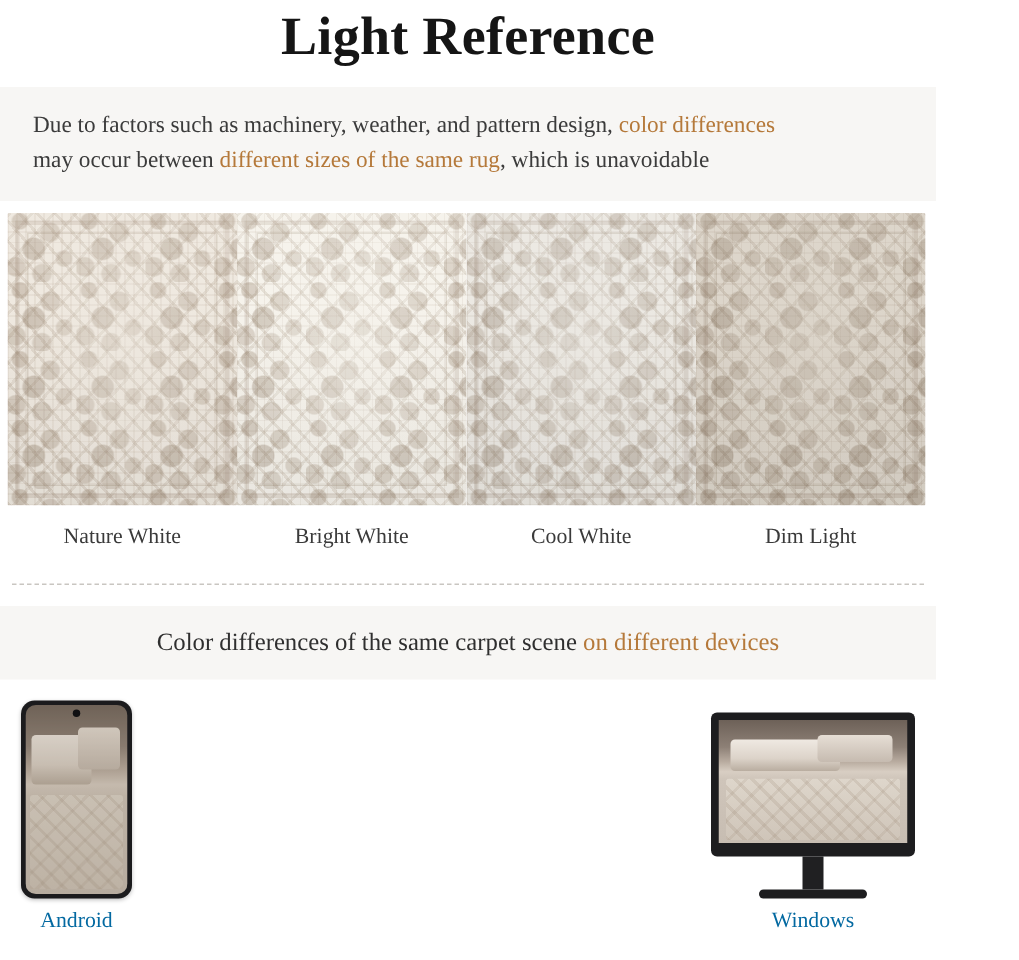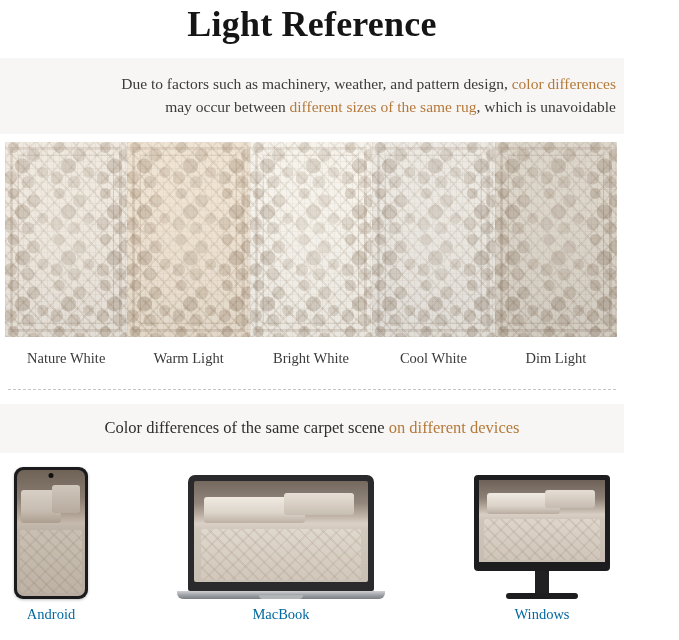--- a/index.html
+++ b/index.html
@@ -27,21 +27,21 @@
     letter-spacing: 0.2px;
     padding-top: 2px;
     line-height: 44px;
   }
 
   
   .notice {
     margin-top: 12px;
     background: #f7f6f4;
     padding: 14px 8px 16px 22px;
-    text-align: right;
+    text-align: left;
     font-family: "Liberation Serif", serif;
     font-size: 15.5px;
     line-height: 23px;
     color: #3b3b3b;
   }
   .hl { color: #b5793a; }
 
   
   .swatch-row {
     display: flex;
@@ -301,30 +301,20 @@
       <div class="swatch">
         <div class="rug"></div>
         <div class="rug-border"></div>
         <div class="rug-border2"></div>
         <div class="rug-vig"></div>
         <div class="tint" style="background:#efe9e0"></div>
       </div>
       <div class="swatch-label">Nature White</div>
     </div>
 
-    <div class="swatch-cell">
-      <div class="swatch">
-        <div class="rug"></div>
-        <div class="rug-border"></div>
-        <div class="rug-border2"></div>
-        <div class="rug-vig"></div>
-        <div class="tint" style="background:#efe4d4"></div>
-      </div>
-      <div class="swatch-label">Warm Light</div>
-    </div>
 
     <div class="swatch-cell">
       <div class="swatch">
         <div class="rug"></div>
         <div class="rug-border"></div>
         <div class="rug-border2"></div>
         <div class="rug-vig"></div>
         <div class="tint" style="background:#f6f3ec"></div>
       </div>
       <div class="swatch-label">Bright White</div>
@@ -371,38 +361,20 @@
             <div class="floorrug"></div>
             <div class="shade" style="background:rgba(120,105,85,0.20)"></div>
           </div>
         </div>
         <div class="android-notch"></div>
       </div>
       <div class="device-label">Android</div>
     </div>
 
 
-    <div class="device-cell">
-      <div class="macbook">
-        <div class="mac-lid">
-          <div class="mac-screen">
-            <div class="scene">
-              <div class="bed"></div>
-              <div class="bed2"></div>
-              <div class="floorrug"></div>
-              <div class="shade" style="background:rgba(255,250,240,0.05)"></div>
-            </div>
-          </div>
-        </div>
-        <div class="mac-base">
-          <div class="mac-notch"></div>
-        </div>
-      </div>
-      <div class="device-label">MacBook</div>
-    </div>
 
     <div class="device-cell">
       <div class="monitor">
         <div class="mon-frame">
           <div class="mon-screen">
             <div class="scene">
               <div class="bed"></div>
               <div class="bed2"></div>
               <div class="floorrug"></div>
               <div class="shade" style="background:rgba(210,200,185,0.00)"></div>

